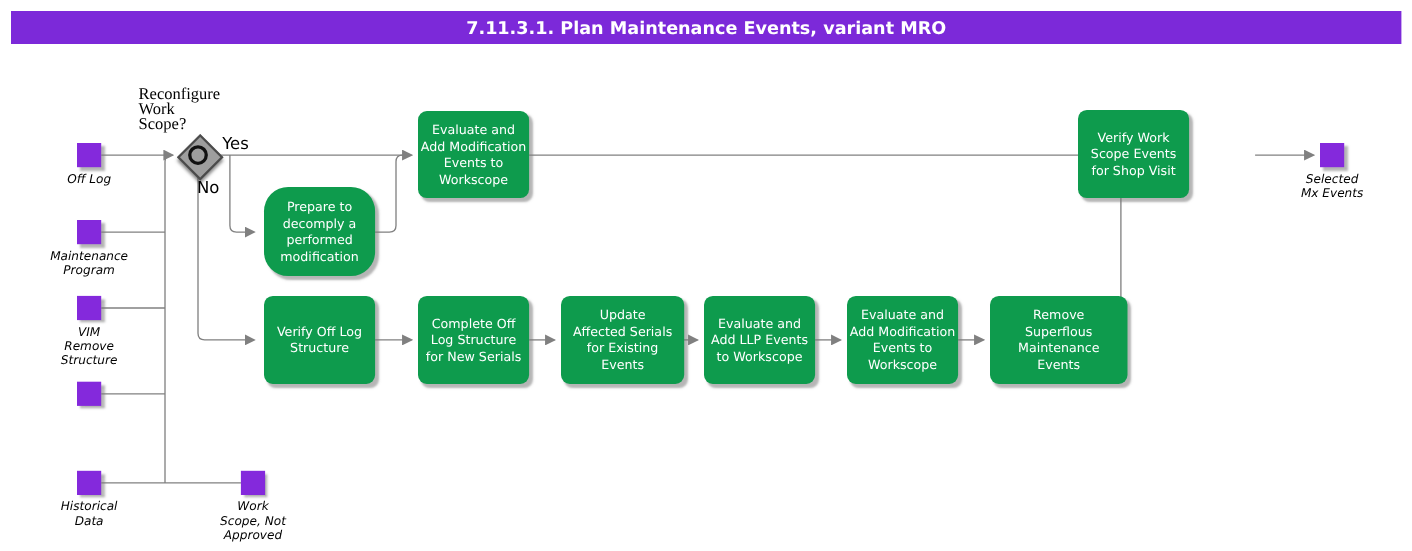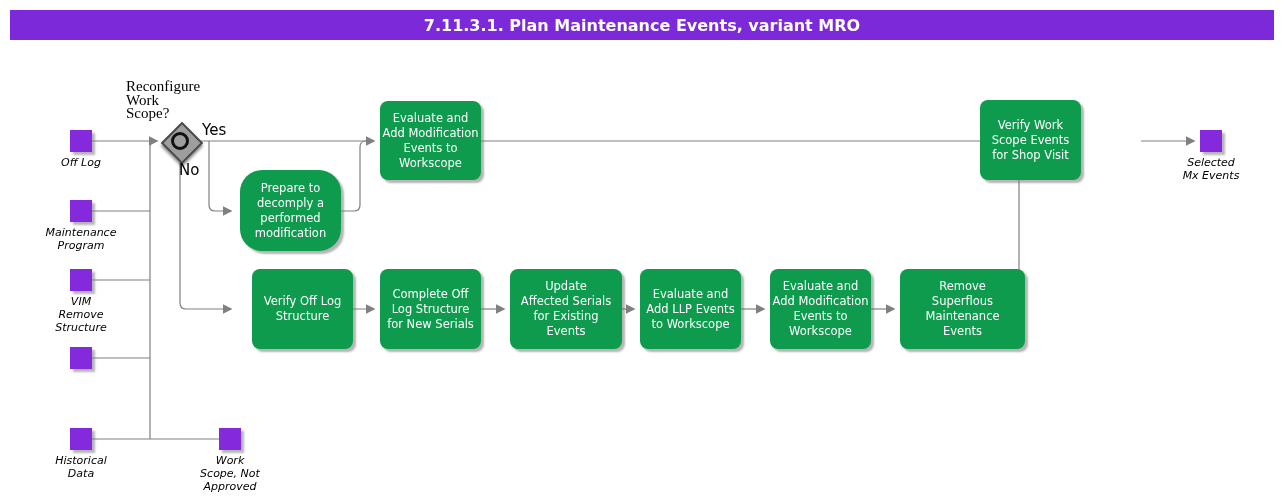--- a/index.html
+++ b/index.html
@@ -161,21 +161,21 @@
   <div class="activity" style="left:380px; top:101px; width:101px; height:79px;">Evaluate and
 Add Modification
 Events to
 Workscope</div>
 
   <div class="activity" style="left:240px; top:170px; width:101px; height:81px;border-radius:22px;">Prepare to
 decomply a
 performed
 modification</div>
 
-  <div class="activity" style="left:240px; top:269px; width:101px; height:80px;margin-left:12px;">Verify Off Log
+  <div class="activity" style="left:240px; top:269px; width:101px; height:80px;">Verify Off Log
 Structure</div>
 
   <div class="activity" style="left:380px; top:269px; width:101px; height:80px;">Complete Off
 Log Structure
 for New Serials</div>
 
   <div class="activity" style="left:510px; top:269px; width:112px; height:80px;">Update
 Affected Serials
 for Existing
 Events</div>

